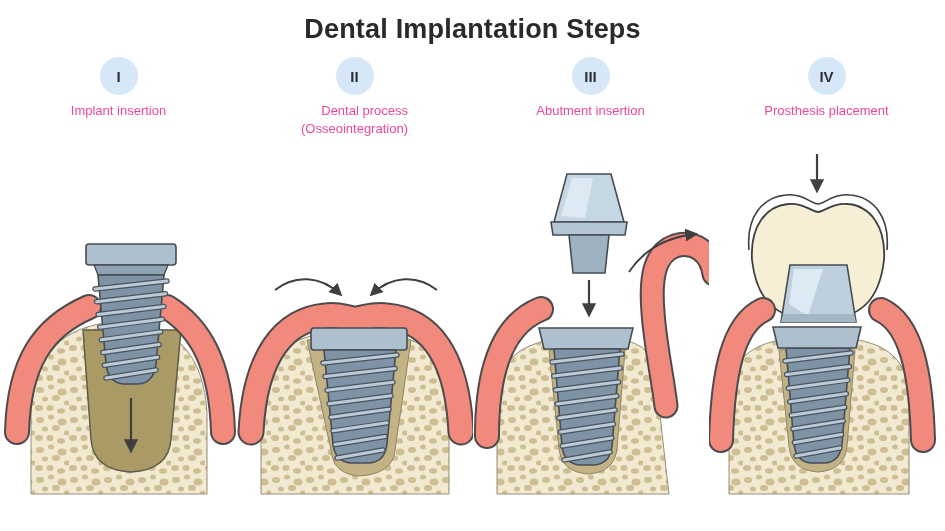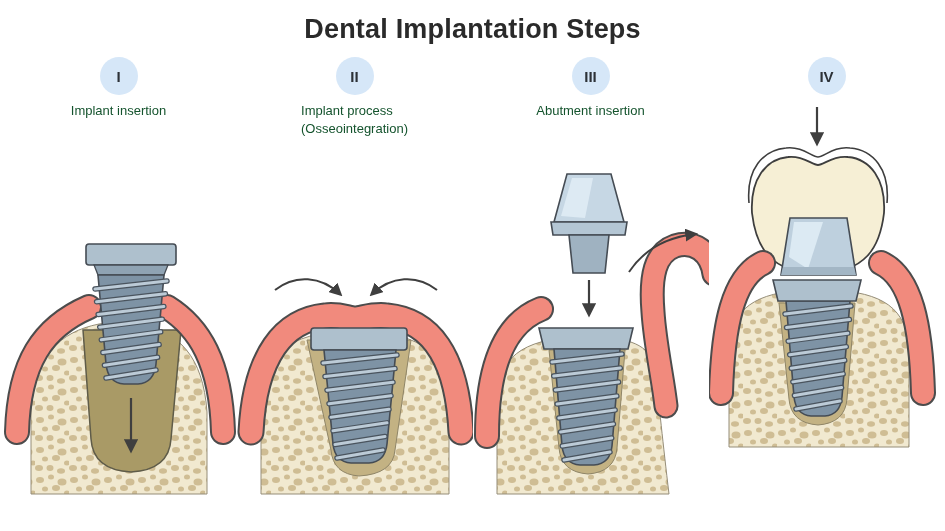--- a/index.html
+++ b/index.html
@@ -13,22 +13,22 @@
     letter-spacing:0.2px;text-align:center;
   }
   .columns{display:flex;width:944px;}
   .col{width:236px;display:flex;flex-direction:column;align-items:center;}
   .badge{
     width:38px;height:38px;border-radius:50%;background:#d6e7f8;
     display:flex;align-items:center;justify-content:center;
     font-size:15px;font-weight:bold;color:#2d3238;margin-top:8px;
   }
   .label-box{
-    height:40px;margin-top:7px;text-align:left;font-size:13px;
-    color:#14532d;line-height:1.35;
+    height:40px;margin-top:7px;text-align:right;font-size:13px;
+    color:#ec4899;line-height:1.35;
   }
   .scene{display:block;margin-top:2px;}
 </style>
 </head>
 <body>
 
 <svg width="0" height="0" style="position:absolute">
   <defs>
     <pattern id="bonePattern" width="34" height="30" patternUnits="userSpaceOnUse">
       <rect width="34" height="30" fill="#f1e9d0"></rect>
@@ -102,21 +102,21 @@
           <path d="M 130 254 L 130 306" fill="none" stroke="#3f3f3f" stroke-width="2.2" marker-end="url(#ah)"></path>
         </g>
       </svg>
     </div>
 
     <div class="col">
       <div class="badge">
         <span>II</span>
       </div>
       <div class="label-box">
-        <div>Implant process</div>
+        <div>Dental process</div>
         <div>(Osseointegration)</div>
       </div>
       <svg class="scene" width="236" height="365" viewBox="0 0 236 365">
         <g>
           <path d="M 24 350 L 24 248 C 28 204 62 188 118 186 C 174 188 208 204 212 248 L 212 350 Z" fill="url(#bonePattern)" stroke="#958d78" stroke-width="1"></path>
         </g>
         <g>
           <path d="M 70 196 L 174 196 L 158 306 Q 156 330 122 332 Q 96 330 94 306 Z" fill="#c3b283" stroke="#8f8567" stroke-width="1"></path>
         </g>
         <g>
@@ -211,20 +211,24 @@
         <g>
           <path d="M 156 128 C 172 104 196 93 222 90" fill="none" stroke="#3f3f3f" stroke-width="2" marker-end="url(#ah)"></path>
         </g>
       </svg>
     </div>
 
     <div class="col">
       <div class="badge">
         <span>IV</span>
       </div>
+      <div class="label-box">
+        <div>Prosthesis placement</div>
+        <div></div>
+      </div>
       <svg class="scene" width="236" height="365" viewBox="0 0 236 365">
         <g>
           <path d="M 20 350 L 20 246 C 26 206 52 194 110 192 C 168 194 194 206 200 246 L 200 350 Z" fill="url(#bonePattern)" stroke="#958d78" stroke-width="1"></path>
         </g>
         <g>
           <path d="M 70 206 L 146 206 L 138 302 Q 136 326 109 328 Q 82 326 80 302 Z" fill="#c3b283" stroke="#8f8567" stroke-width="1"></path>
         </g>
         <g>
           <path d="M 77 204 L 141 204 L 133 300 Q 131 318 116 319 L 102 319 Q 87 318 85 300 Z" fill="#7e93a5" stroke="#454c54" stroke-width="1.6"></path>
           <g>

